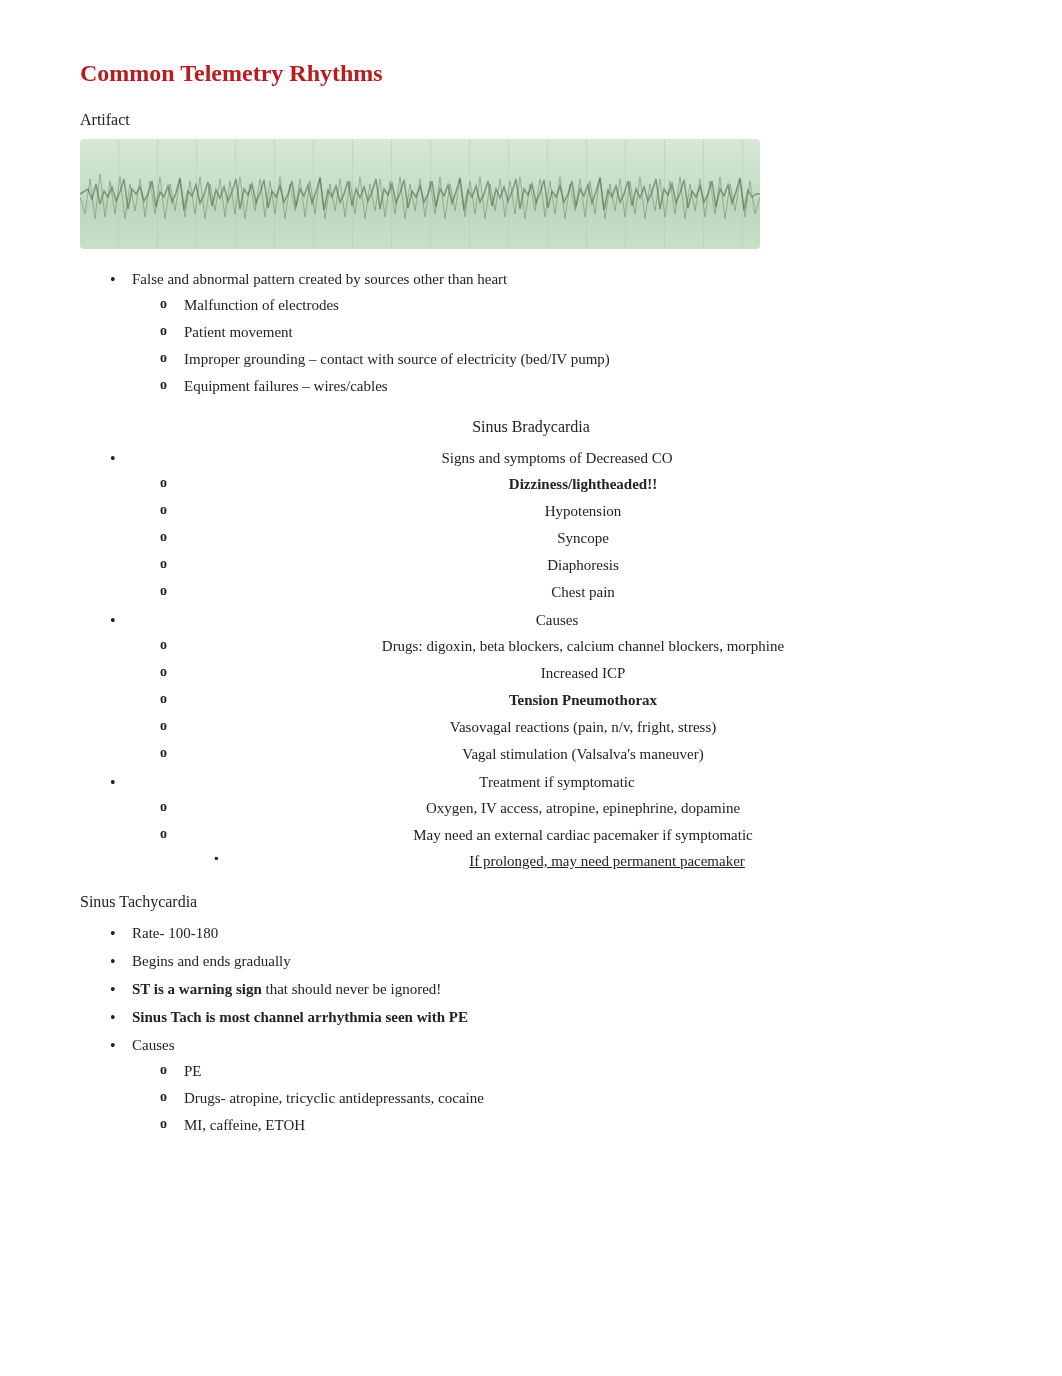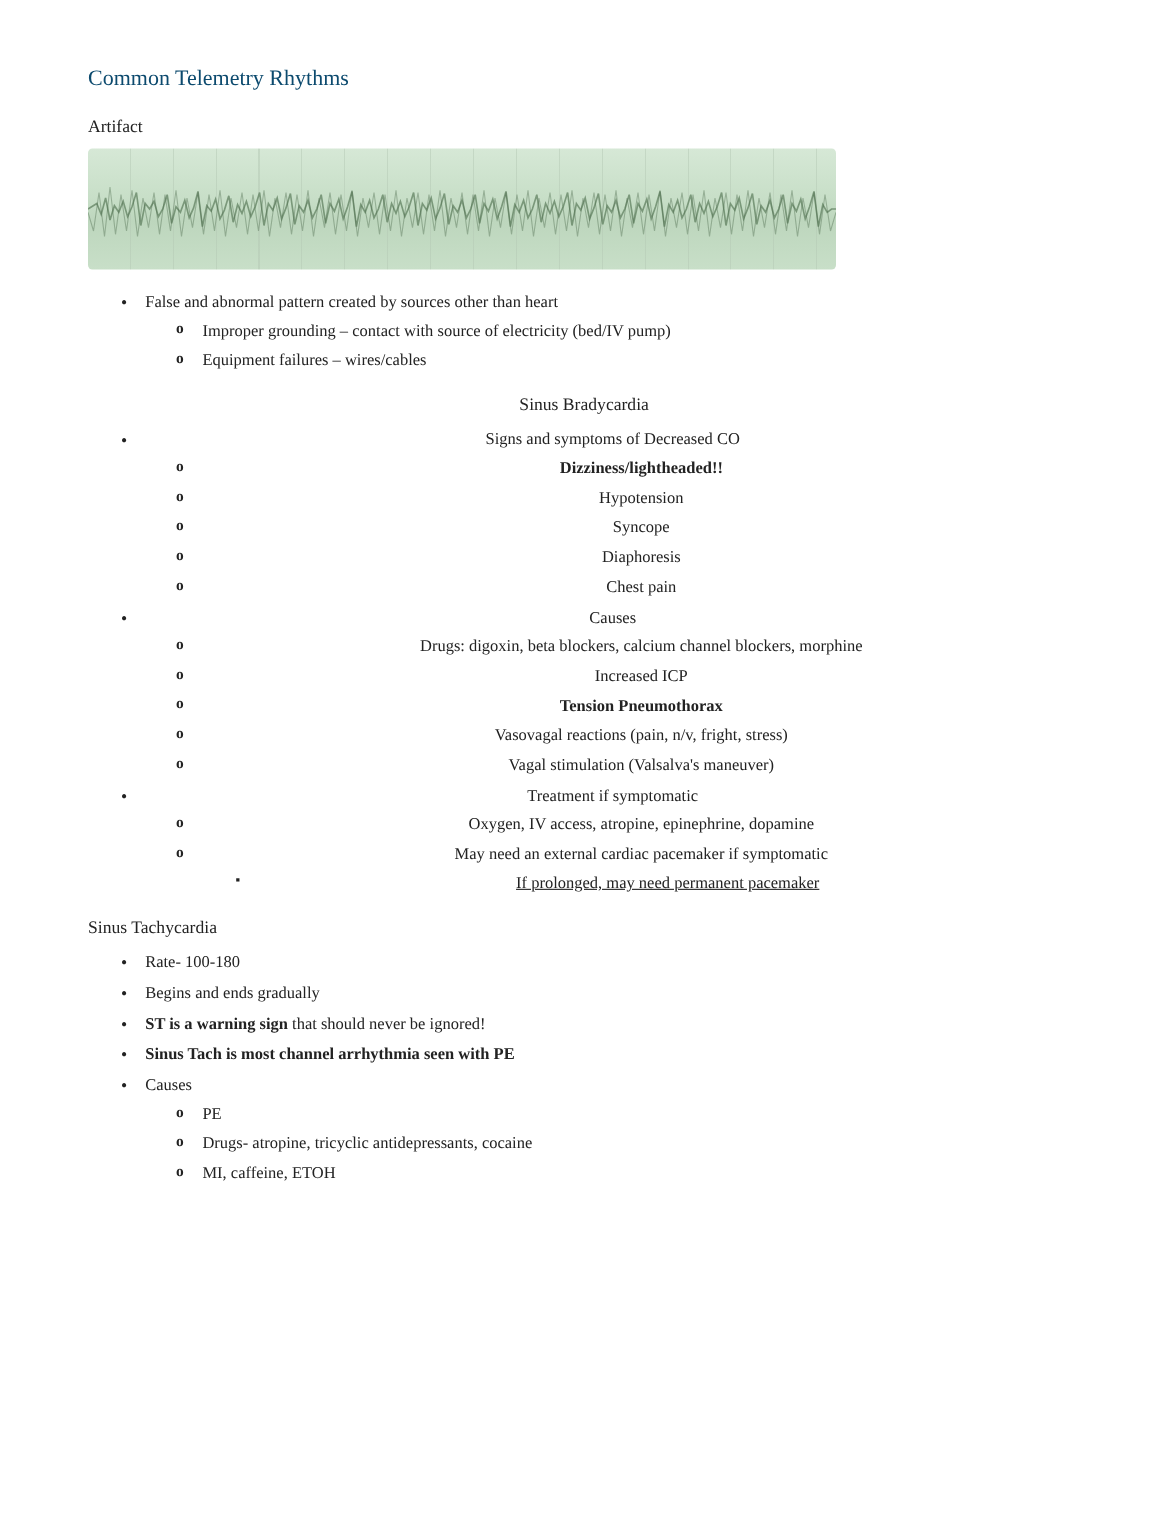--- a/index.html
+++ b/index.html
@@ -12,24 +12,24 @@
       background: #ffffff;
       font-family: 'Times New Roman', Times, serif;
       font-size: 15px;
       color: #222222;
       width: 1062px;
       min-height: 1376px;
       padding: 60px 80px;
     }
 
     h1.page-title {
-      font-size: 20px;
-      font-weight: normal;
+      font-size: 24px;
+      font-weight: bold;
       margin-bottom: 24px;
-      color: #0c4a6e;
+      color: #b91c1c;
     }
 
     .section-heading {
       font-size: 16px;
       font-weight: normal;
       margin-bottom: 10px;
       color: #222;
     }
 
     .ecg-image {
@@ -159,20 +159,22 @@
       <polyline points="0,35 8,30 12,40 16,25 20,45 24,32 28,38 32,28 36,42 40,33 44,20 48,50 52,30 56,35 60,28 64,42 68,35 72,22 76,48 80,33 84,38 88,27 92,43 96,34 100,19 104,51 108,32 112,37 116,26 120,44 124,36 128,23 132,47 136,31 140,39 144,28 148,42 152,33 156,20 160,50 164,30 168,36 172,25 176,44 180,34 184,21 188,49 192,32 196,38 200,27 204,43 208,35 212,22 216,48 220,30 224,37 228,26 232,44 236,33 240,19 244,51 248,31 252,38 256,27 260,43 264,35 268,22 272,47 276,30 280,39 284,28 288,42 292,33 296,20 300,50 304,30 308,36 312,25 316,44 320,34 324,21 328,49 332,32 336,38 340,27 344,43 348,35 352,22 356,48 360,30 364,37 368,26 372,44 376,33 380,19 384,51 388,31 392,38 396,27 400,43 404,35 408,22 412,47 416,30 420,39 424,28 428,42 432,33 436,20 440,50 444,30 448,36 452,25 456,44 460,34 464,21 468,49 472,32 476,38 480,27 484,43 488,35 492,22 496,48 500,30 504,37 508,26 512,44 516,33 520,19 524,51 528,31 532,38 536,27 540,43 544,35 548,22 552,47 556,30 560,39 564,28 568,42 572,33 576,20 580,50 584,30 588,36 592,25 596,44 600,34 604,21 608,49 612,32 616,38 620,27 624,43 628,35 632,22 636,48 640,30 644,37 648,26 652,44 656,33 660,19 664,51 668,31 672,38 676,35 680,35" fill="none" stroke="#5a7a5a" stroke-width="1.5" opacity="0.7"></polyline>
 
       <polyline points="0,38 5,55 10,20 15,60 20,15 25,58 30,22 35,55 40,18 45,60 50,25 55,52 60,20 65,58 70,22 75,55 80,18 85,60 90,25 95,52 100,20 105,58 110,22 115,55 120,18 125,60 130,25 135,52 140,20 145,58 150,22 155,55 160,18 165,60 170,25 175,52 180,20 185,58 190,22 195,55 200,18 205,60 210,25 215,52 220,20 225,58 230,22 235,55 240,18 245,60 250,25 255,52 260,20 265,58 270,22 275,55 280,18 285,60 290,25 295,52 300,20 305,58 310,22 315,55 320,18 325,60 330,25 335,52 340,20 345,58 350,22 355,55 360,18 365,60 370,25 375,52 380,20 385,58 390,22 395,55 400,18 405,60 410,25 415,52 420,20 425,58 430,22 435,55 440,18 445,60 450,25 455,52 460,20 465,58 470,22 475,55 480,18 485,60 490,25 495,52 500,20 505,58 510,22 515,55 520,18 525,60 530,25 535,52 540,20 545,58 550,22 555,55 560,18 565,60 570,25 575,52 580,20 585,58 590,22 595,55 600,18 605,60 610,25 615,52 620,20 625,58 630,22 635,55 640,18 645,60 650,25 655,52 660,20 665,58 670,22 675,55 680,38" fill="none" stroke="#4a6a4a" stroke-width="1" opacity="0.4"></polyline>
     </svg>
   </div>
 
   <ul class="main-list">
     <li>
       <span>False and abnormal pattern created by sources other than heart</span>
       <ul class="sub-list">
+        <li><span>Malfunction of electrodes</span></li>
+        <li><span>Patient movement</span></li>
         <li><span>Improper grounding – contact with source of electricity (bed/IV pump)</span></li>
         <li><span>Equipment failures – wires/cables</span></li>
       </ul>
     </li>
   </ul>
 </div>
 
 <div class="sinus-brady-section">
   <div class="section-heading">Sinus Bradycardia</div>
 

